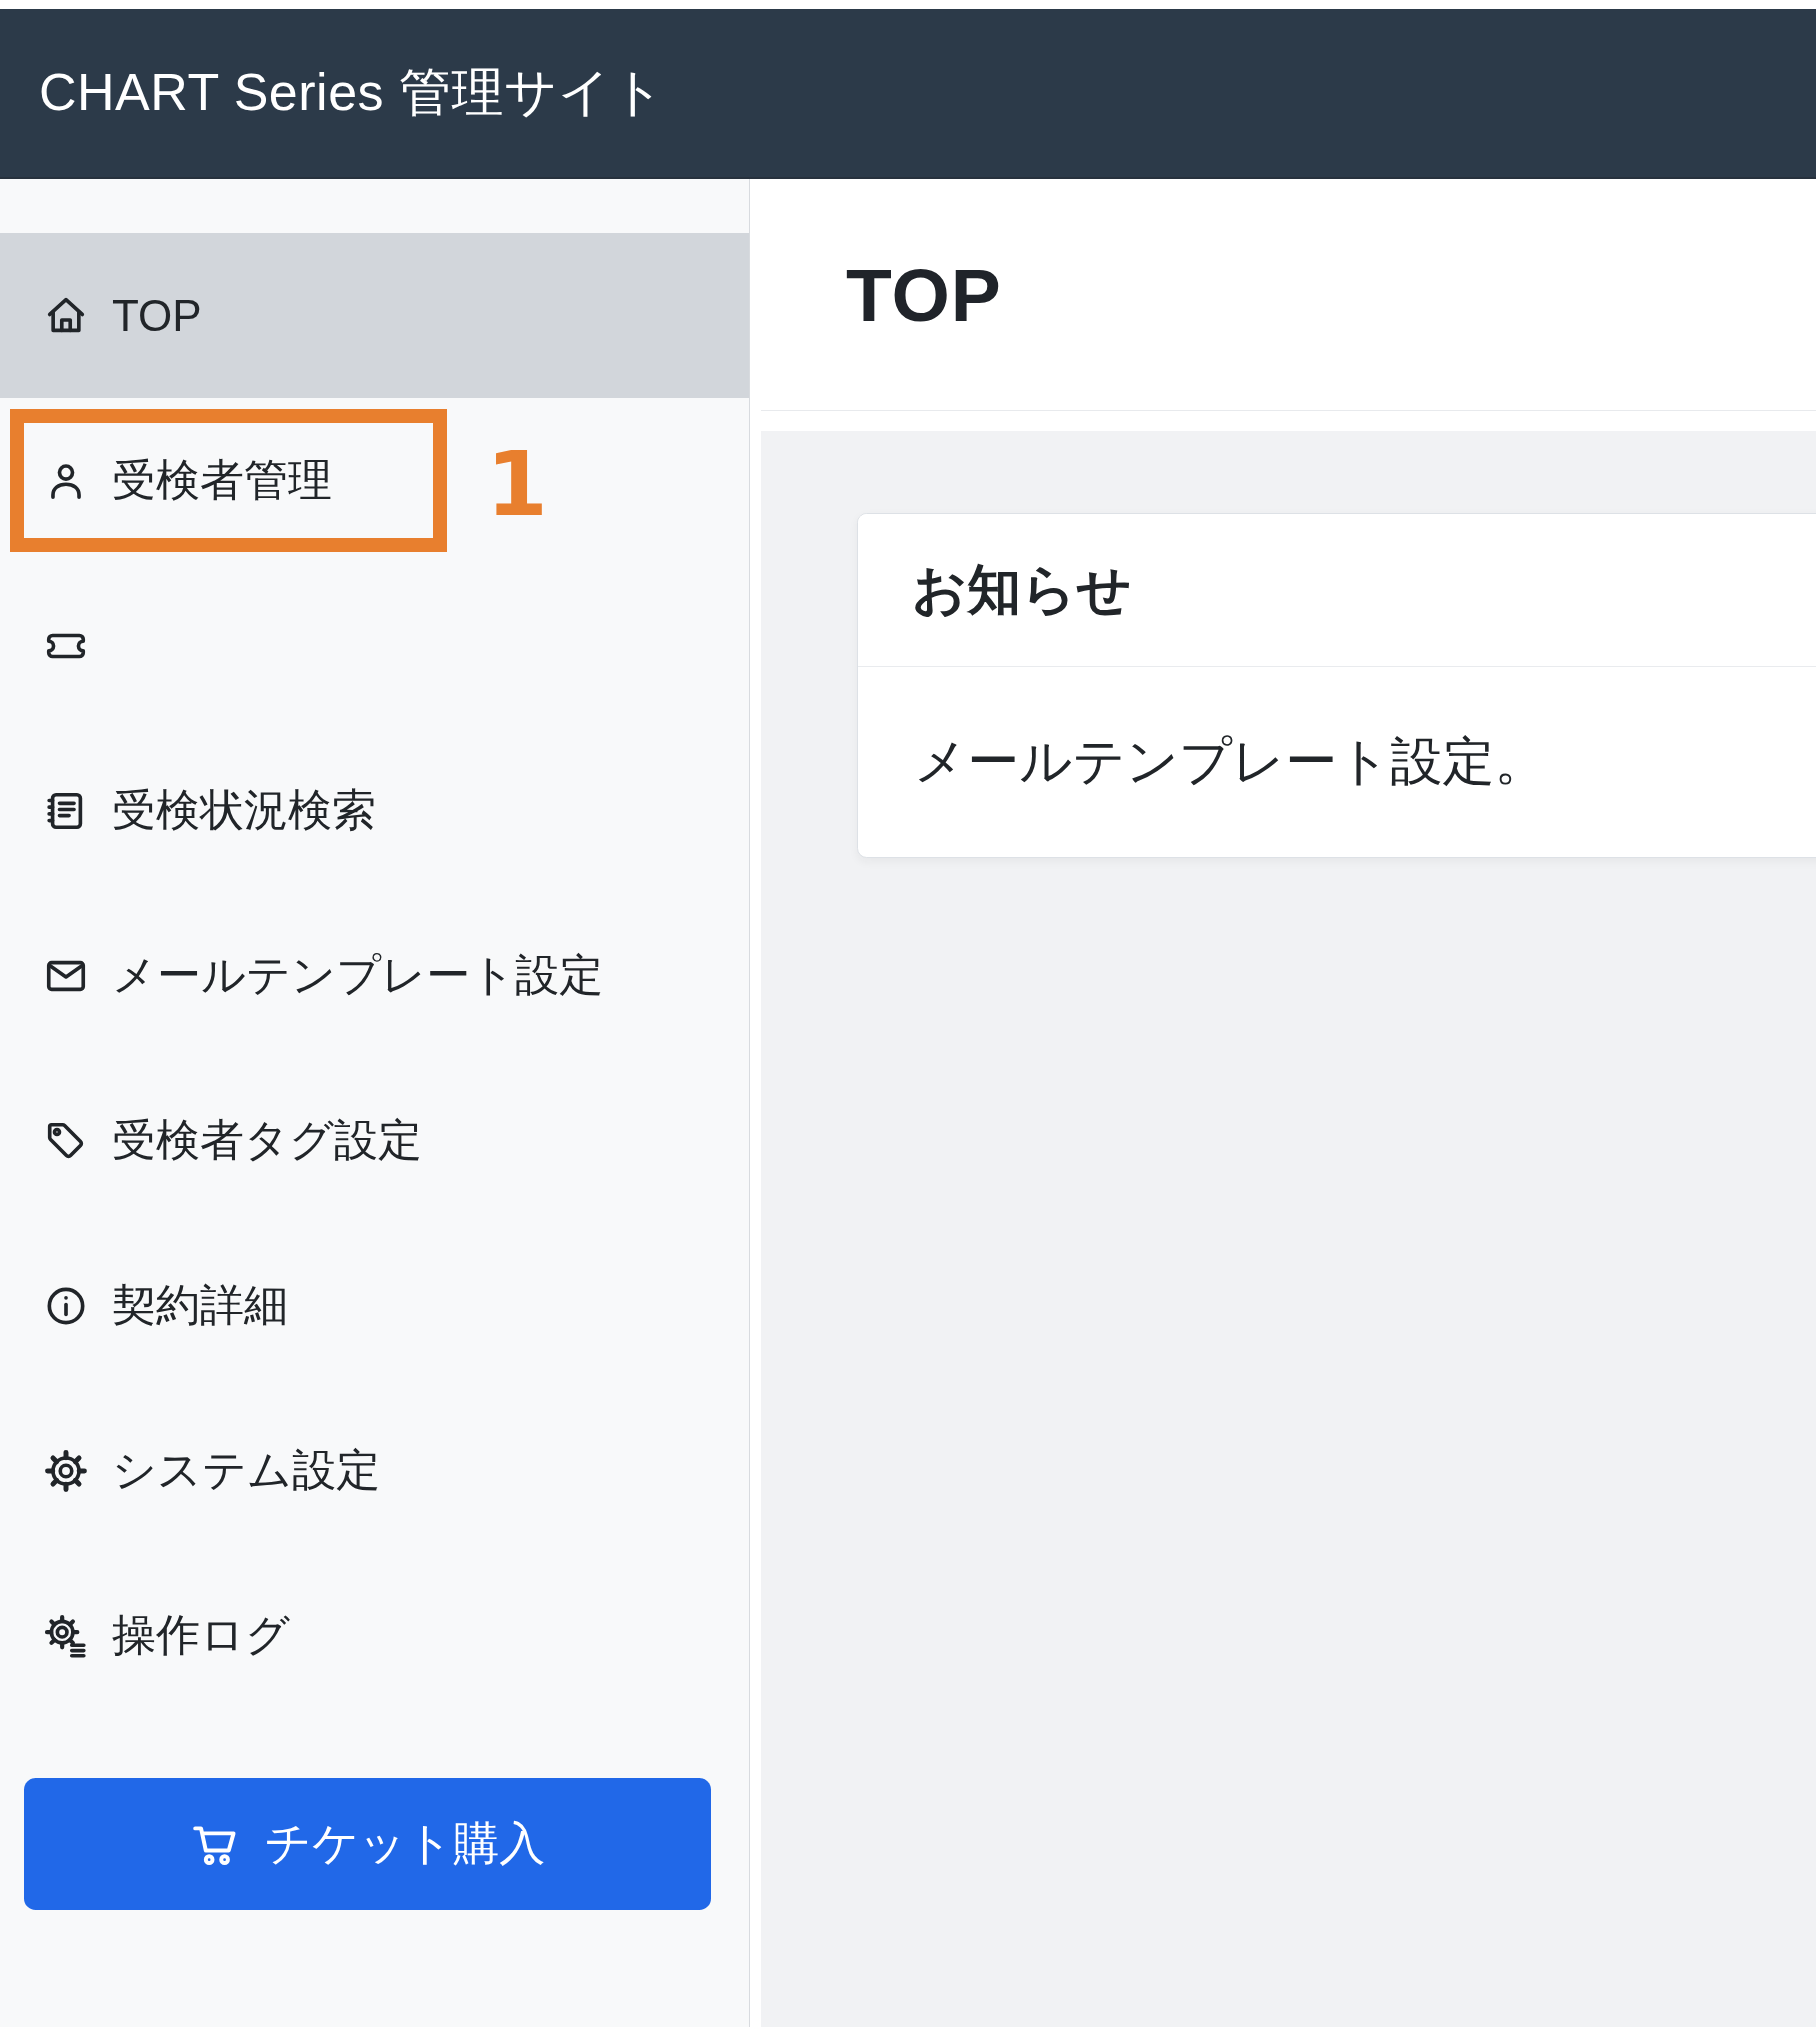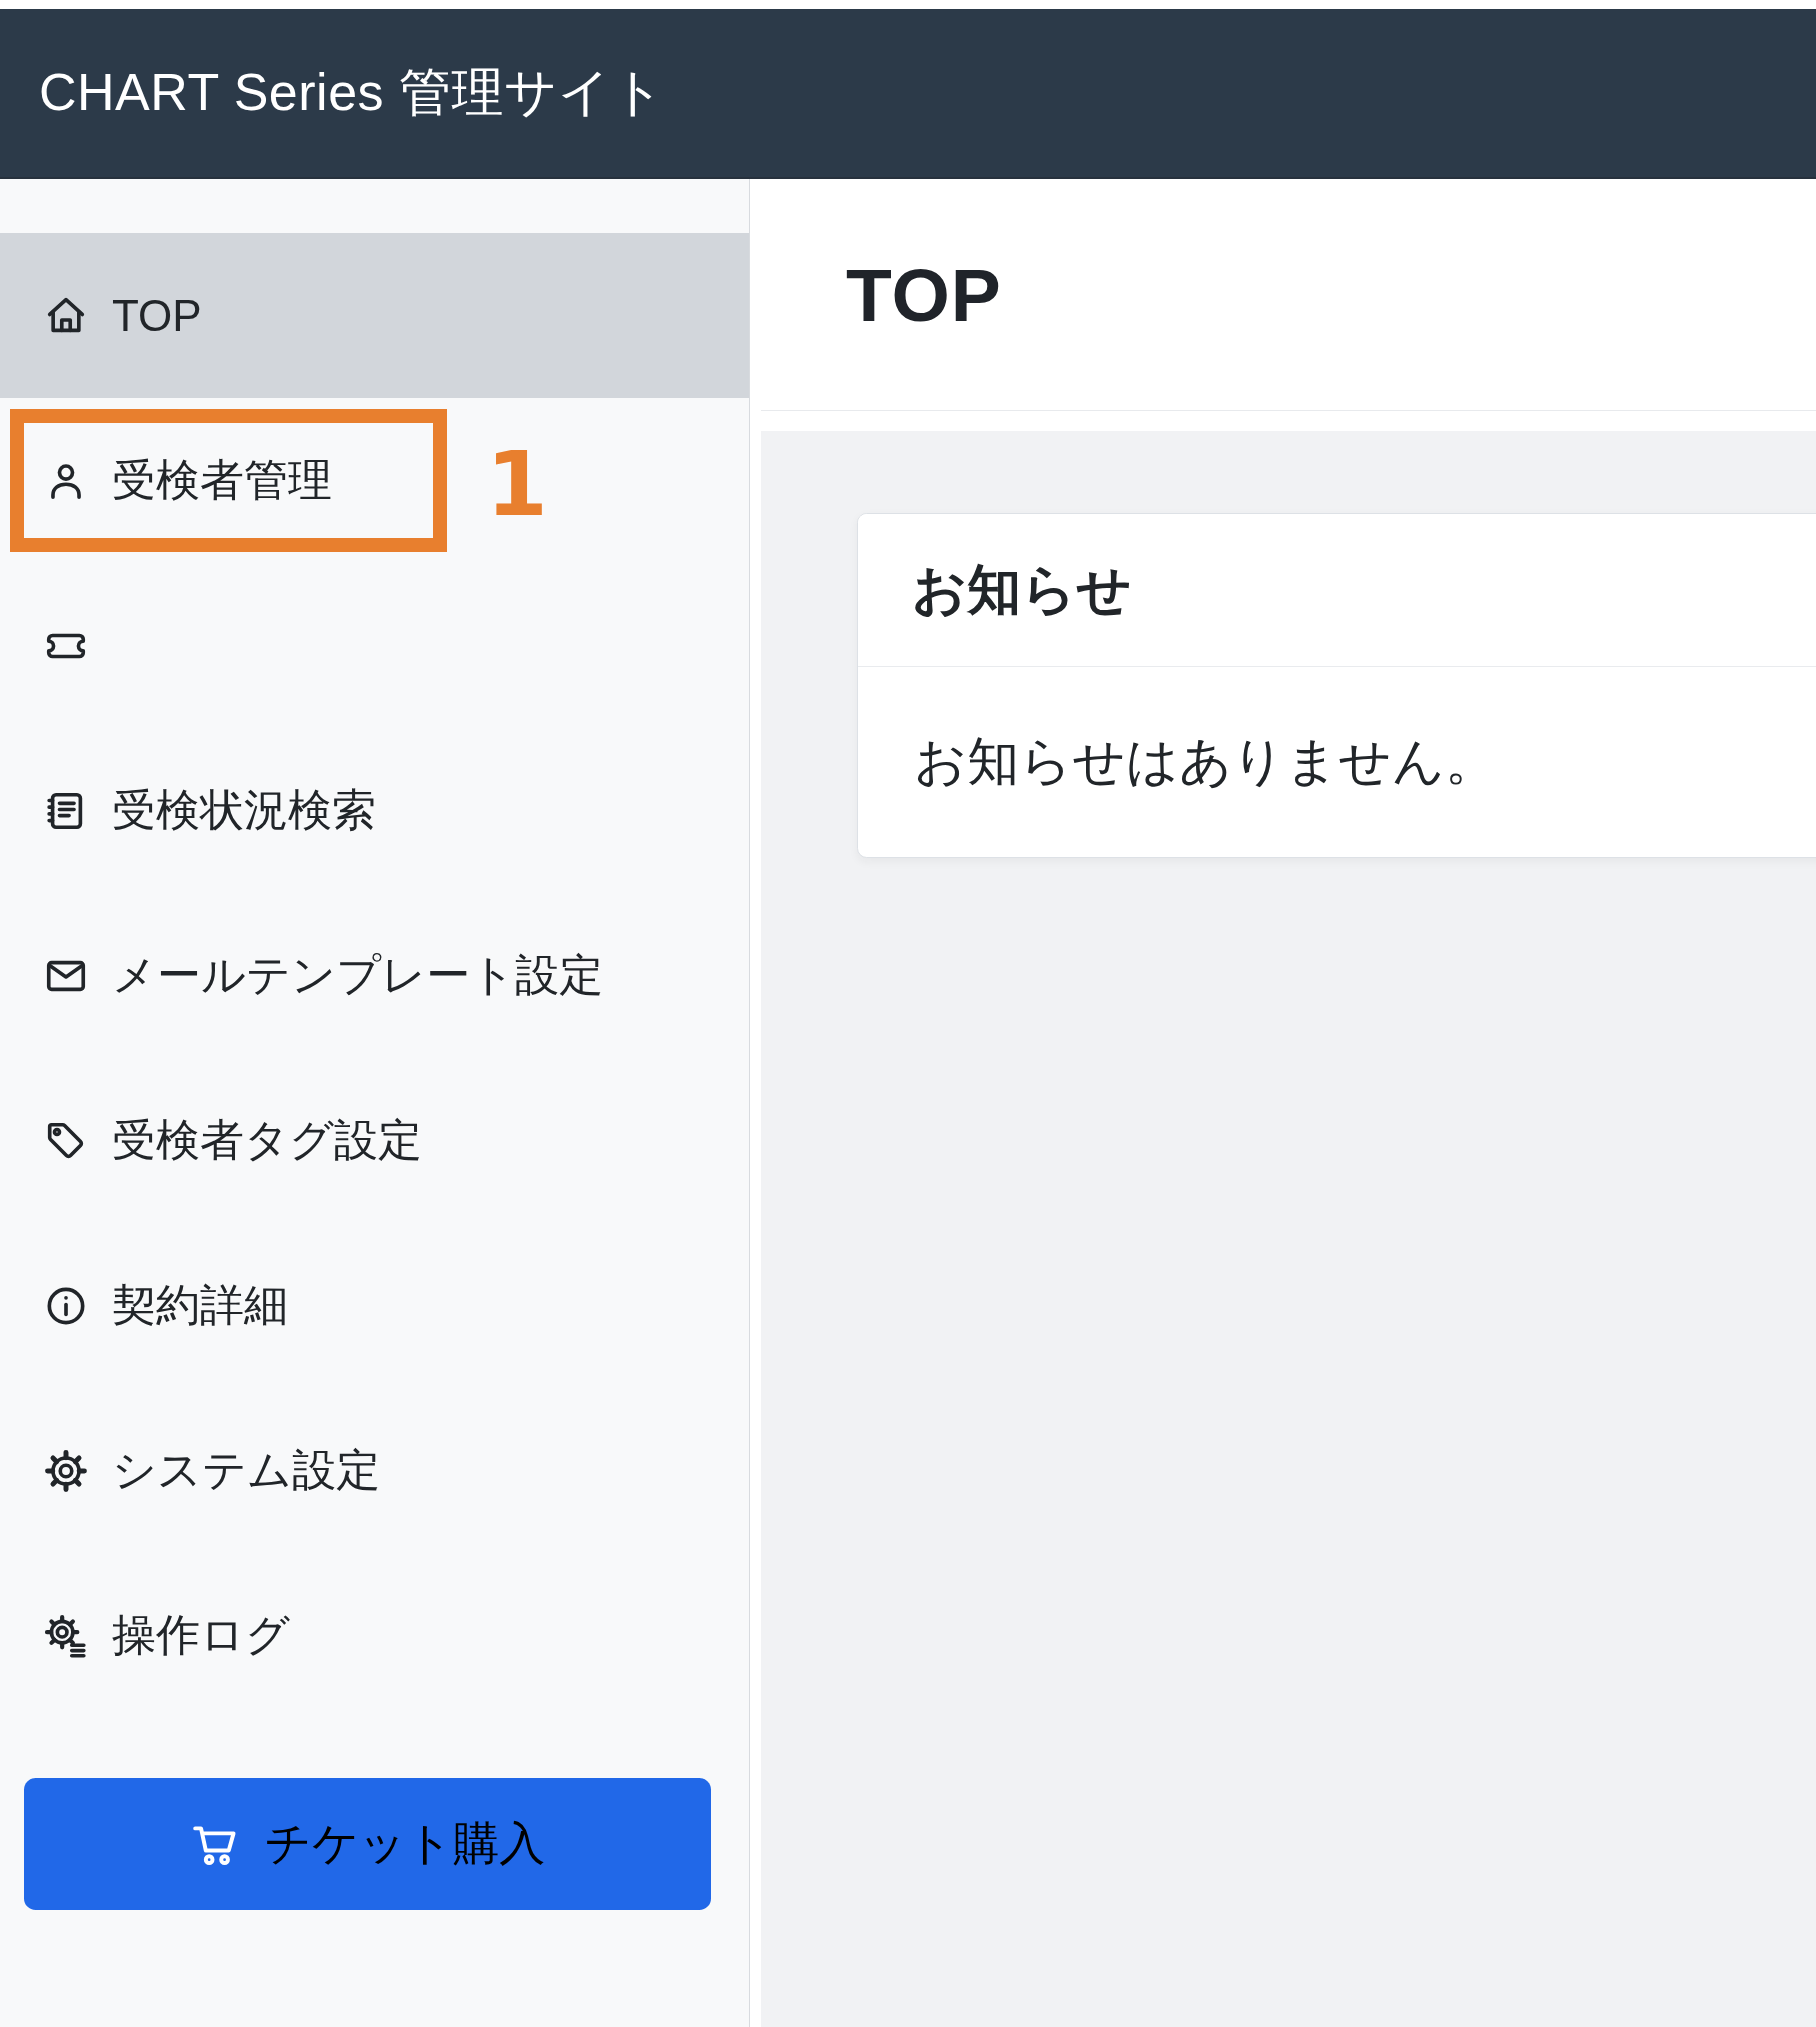--- a/index.html
+++ b/index.html
@@ -19,21 +19,21 @@
              border-right:1.9px solid #d8dbdf; }
   .nav { padding-top:54px; }
   .nav-item { display:flex; align-items:center; height:165px; padding-left:43px;
               gap:23px; font-size:44px; color:#212529; text-decoration:none; cursor:pointer; }
   .nav-item.selected { background:#d2d6db; }
   .nav-icon { width:46px; height:46px; flex:none; display:flex; color:#212529; }
   .nav-icon svg { width:100%; height:100%; }
 
   .buy-button { display:flex; align-items:center; justify-content:center; gap:25px;
                 margin:60px 0 0 24px; width:687px; height:132px; border:none;
-                border-radius:11.6px; background:#2168e8; color:#000000; font-size:46px;
+                border-radius:11.6px; background:#2168e8; color:#ffffff; font-size:46px;
                 font-family:inherit; cursor:pointer; }
   .buy-button .nav-icon { width:50px; height:50px; color:#fff; }
 
   
   .annot-rect { position:absolute; left:9.7px; top:230px; width:437px; height:143px;
                 border:14.5px solid #e87f2e; pointer-events:none; }
   .annot-num  { position:absolute; left:486px; top:259px; font-size:89px; line-height:1.05;
                 font-weight:700; color:#e87f2e;
                 font-family:"DejaVu Sans","Liberation Sans",sans-serif; }
 
@@ -184,20 +184,20 @@
   <main class="main">
     <div class="title-bar">
       <h1 class="page-title">TOP</h1>
     </div>
     <div class="content">
       <section class="card">
         <div class="card-header">
           <span>お知らせ</span>
         </div>
         <div class="card-body">
-          <span>お知らせはありません。</span>
+          <span>メールテンプレート設定。</span>
         </div>
       </section>
     </div>
   </main>
 
 </div>
 
 
 </body></html>

